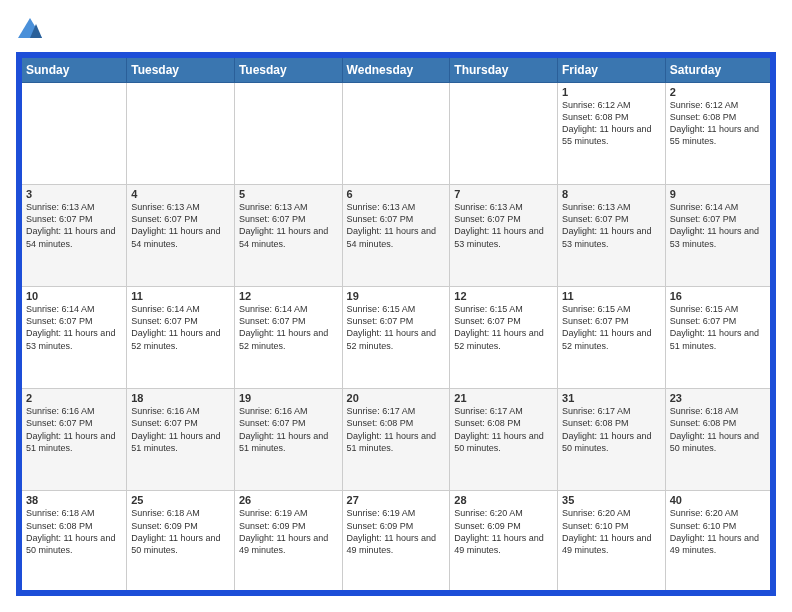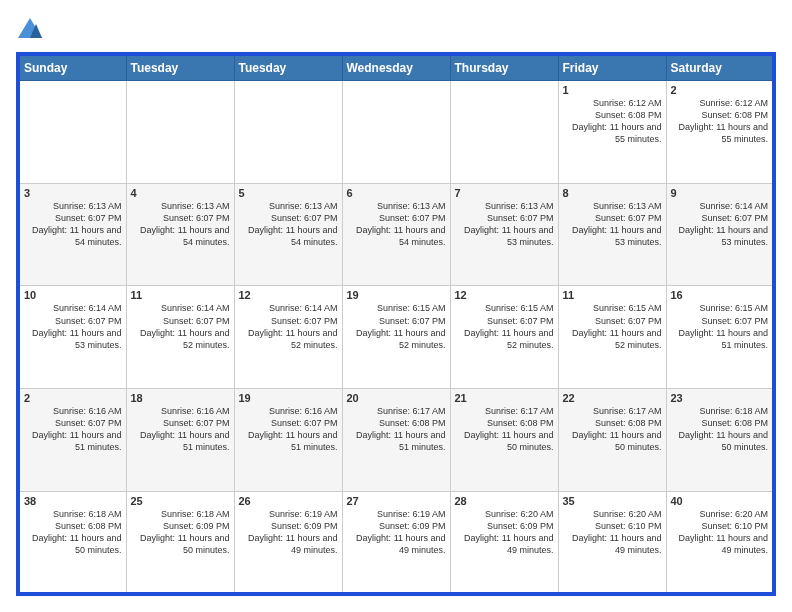--- a/index.html
+++ b/index.html
@@ -54,21 +54,21 @@
       font-size: 36px;
       font-weight: normal;
       color: #333;
     }
     .location {
       font-size: 15px;
       color: #555;
     }
     .calendar {
       flex: 1;
-      border: 4px solid #1d4ed8;
+      border: 6px solid #1d4ed8;
       border-collapse: collapse;
       width: 100%;
       table-layout: fixed;
     }
     .calendar th {
       background-color: #3a76b0;
       color: #fff;
       font-size: 12px;
       font-weight: bold;
       padding: 5px 4px;
@@ -90,21 +90,20 @@
     .day-num {
       font-size: 11px;
       font-weight: bold;
       display: block;
       margin-bottom: 1px;
     }
     .day-info {
       font-size: 9px;
       line-height: 1.35;
       color: #333;
-      text-align: right;
     }
     .empty-cell {
       background: #fff !important;
     }
   </style>
 </head>
 <body>
 
 <div class="page">
   <div class="header">
@@ -290,21 +289,21 @@
 and 51 minutes.</div>
           </td>
           <td>
             <span class="day-num">21</span>
             <div class="day-info">Sunrise: 6:17 AM
 Sunset: 6:08 PM
 Daylight: 11 hours
 and 50 minutes.</div>
           </td>
           <td>
-            <span class="day-num">22</span>
+            <span class="day-num">31</span>
             <div class="day-info">Sunrise: 6:17 AM
 Sunset: 6:08 PM
 Daylight: 11 hours
 and 50 minutes.</div>
           </td>
           <td>
             <span class="day-num">23</span>
             <div class="day-info">Sunrise: 6:18 AM
 Sunset: 6:08 PM
 Daylight: 11 hours

